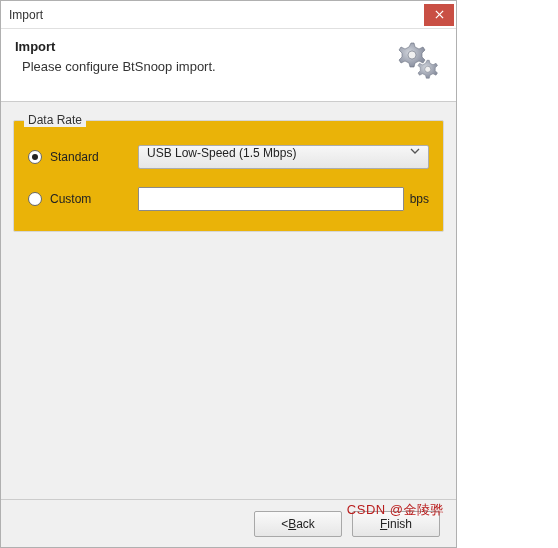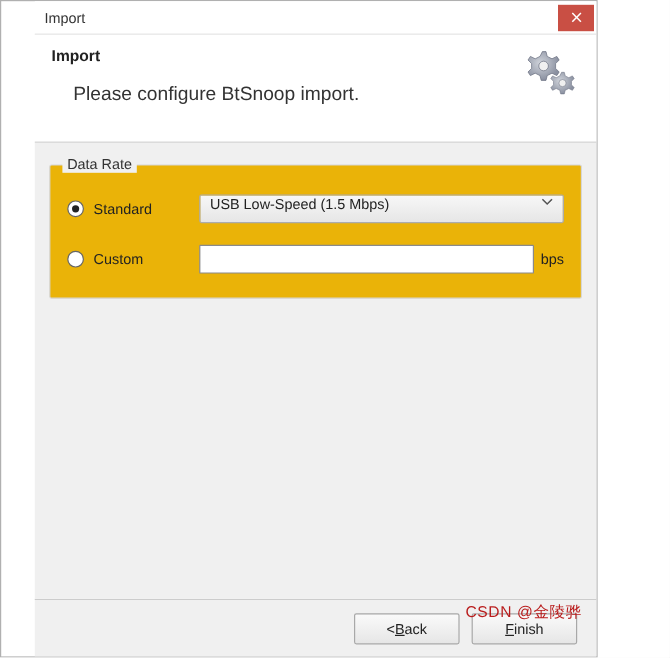--- a/index.html
+++ b/index.html
@@ -9,28 +9,27 @@
     }
     html, body {
       margin: 0;
       padding: 0;
       width: 558px;
       height: 548px;
       background: #fff;
       overflow: hidden;
     }
     .window {
-      width: 498px;
+      width: 457px;
       height: 548px;
       border: 1px solid #b0b0b0;
       background: #fff;
       display: flex;
       flex-direction: column;
       position: relative;
-      padding-left: 28px;
     }
     .titlebar {
       height: 28px;
       display: flex;
       align-items: center;
       justify-content: space-between;
       padding: 0 0 0 8px;
       background: #fff;
       border-bottom: 1px solid #e0e0e0;
     }
@@ -61,22 +60,22 @@
       align-items: flex-start;
       justify-content: space-between;
     }
     .header-text h1 {
       margin: 0 0 2px 0;
       font-size: 13px;
       font-weight: bold;
       color: #222;
     }
     .header-text p {
-      margin: 16px;
-      font-size: 16px;
+      margin: 5px;
+      font-size: 13px;
       color: #333;
       padding-left: 2px;
     }
     .header-icon {
       width: 48px;
       height: 48px;
       flex-shrink: 0;
     }
     .body {
       flex: 1;

